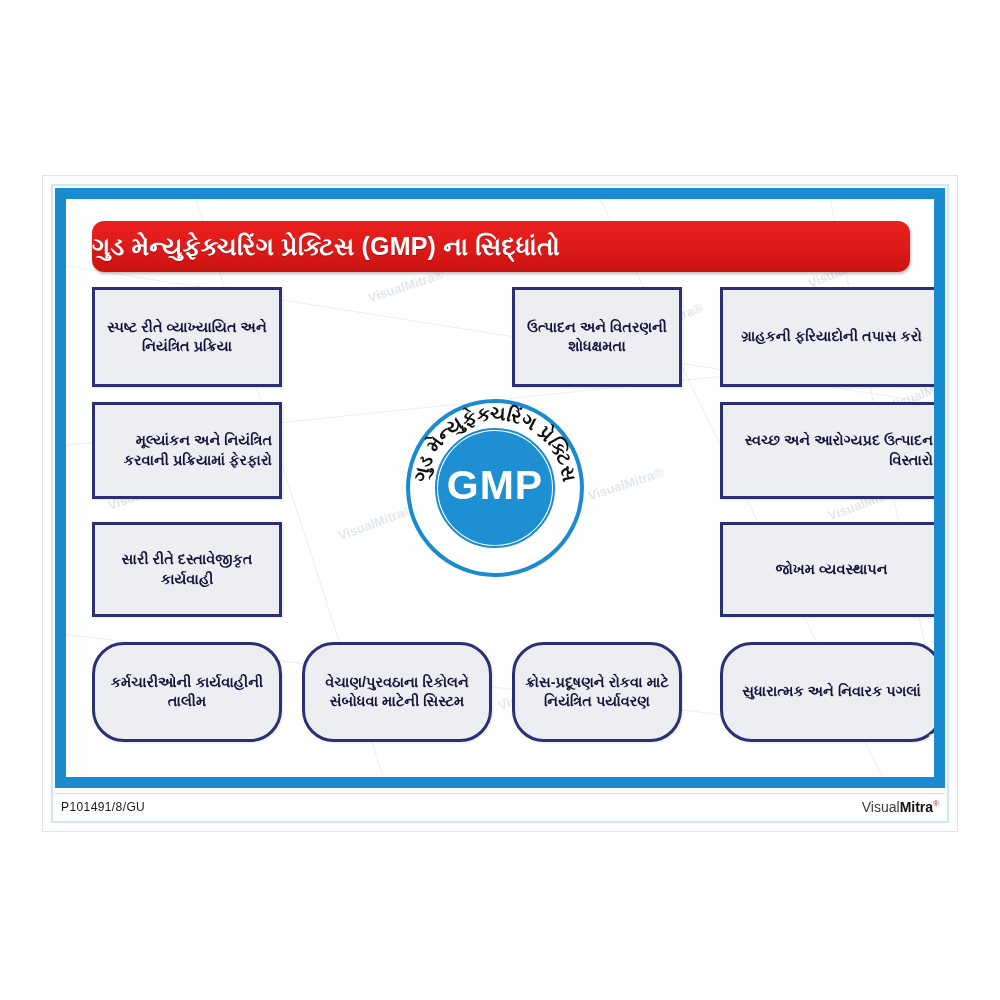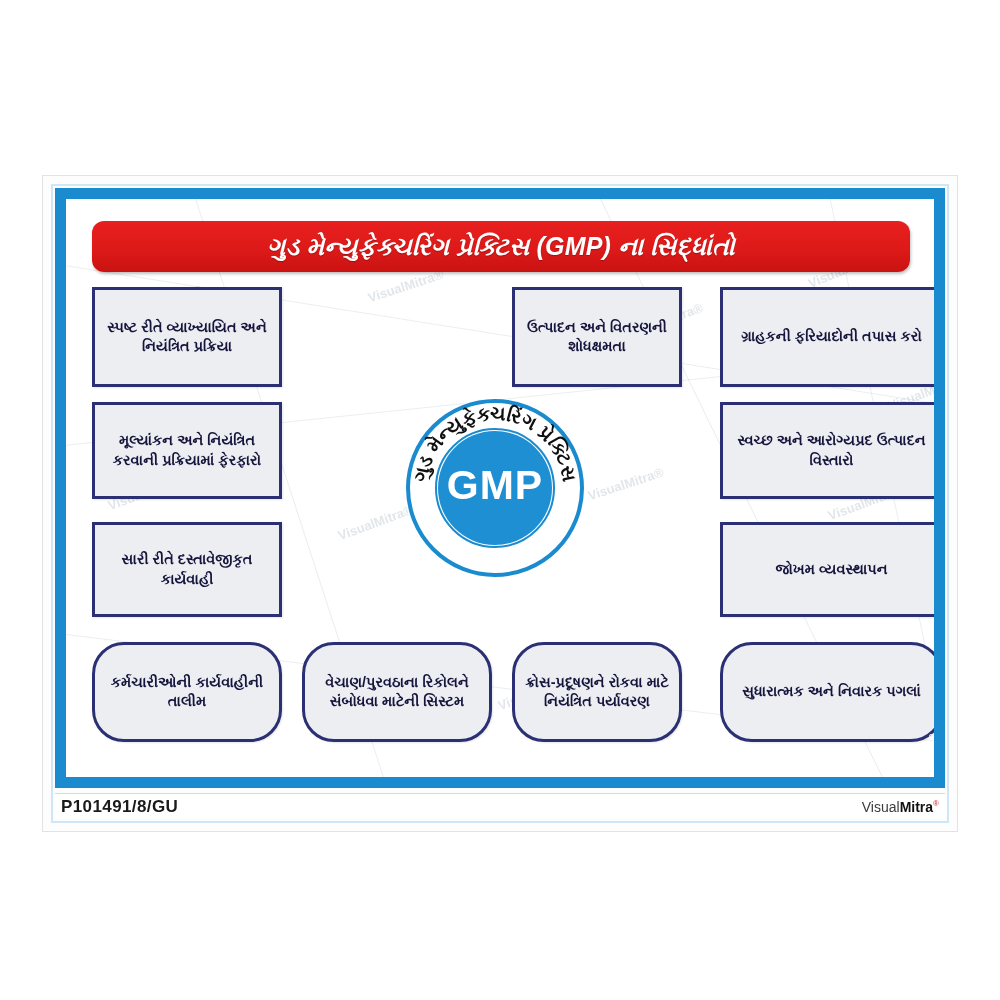--- a/index.html
+++ b/index.html
@@ -93,23 +93,22 @@
     position: absolute;
     left: 26px;
     top: 22px;
     width: 818px;
     height: 51px;
     background: linear-gradient(180deg,#e8201f 0%,#dd1a19 55%,#c91211 100%);
     border-radius: 12px;
     box-shadow: 1px 2px 3px rgba(0,0,0,0.25);
     display: flex;
     align-items: center;
-    justify-content: center;
+    justify-content: flex-start;
     z-index: 10;
-    font-style: italic;
   }
   #title-banner-text {
     color: #ffffff;
     font-size: 25px;
     font-weight: bold;
     letter-spacing: 0.2px;
     text-shadow: 0 1px 1px rgba(0,0,0,0.25);
     font-family: "Liberation Sans", sans-serif;
     white-space: nowrap;
   }
@@ -136,21 +135,21 @@
     font-family: "Liberation Sans", sans-serif;
   }
 
   
   .col-1 { left: 26px;  width: 190px; }
   .col-2 { left: 236px; width: 190px; }
   .col-3 { left: 446px; width: 170px; }
   .col-4 { left: 654px; width: 223px; }
 
   .row-1 { top: 88px;  height: 100px; }
-  .row-2 { top: 203px; height: 97px; }
+  .row-2 { top: 203px; height: 97px; text-align: right; }
   .row-3 { top: 323px; height: 95px; }
   .row-4 { top: 443px; height: 100px; border-radius: 32px; }
 
   
   #gmp-emblem {
     position: absolute;
     left: 336px;
     top: 196px;
     width: 186px;
     height: 186px;
@@ -168,22 +167,22 @@
     background: #ffffff;
     border-top: 1px solid #d9d9d9;
     display: flex;
     align-items: center;
     justify-content: space-between;
     padding: 0 6px;
     box-sizing: border-box;
     z-index: 12;
   }
   #footer-code {
-    font-size: 17px;
-    font-weight: bold;
+    font-size: 12px;
+    font-weight: normal;
     color: #1a1a1a;
     letter-spacing: 0.4px;
     font-family: "Liberation Sans", sans-serif;
   }
   #footer-brand {
     font-size: 14px;
     color: #3b3b3b;
     font-weight: normal;
     font-family: "Liberation Sans", sans-serif;
   }

